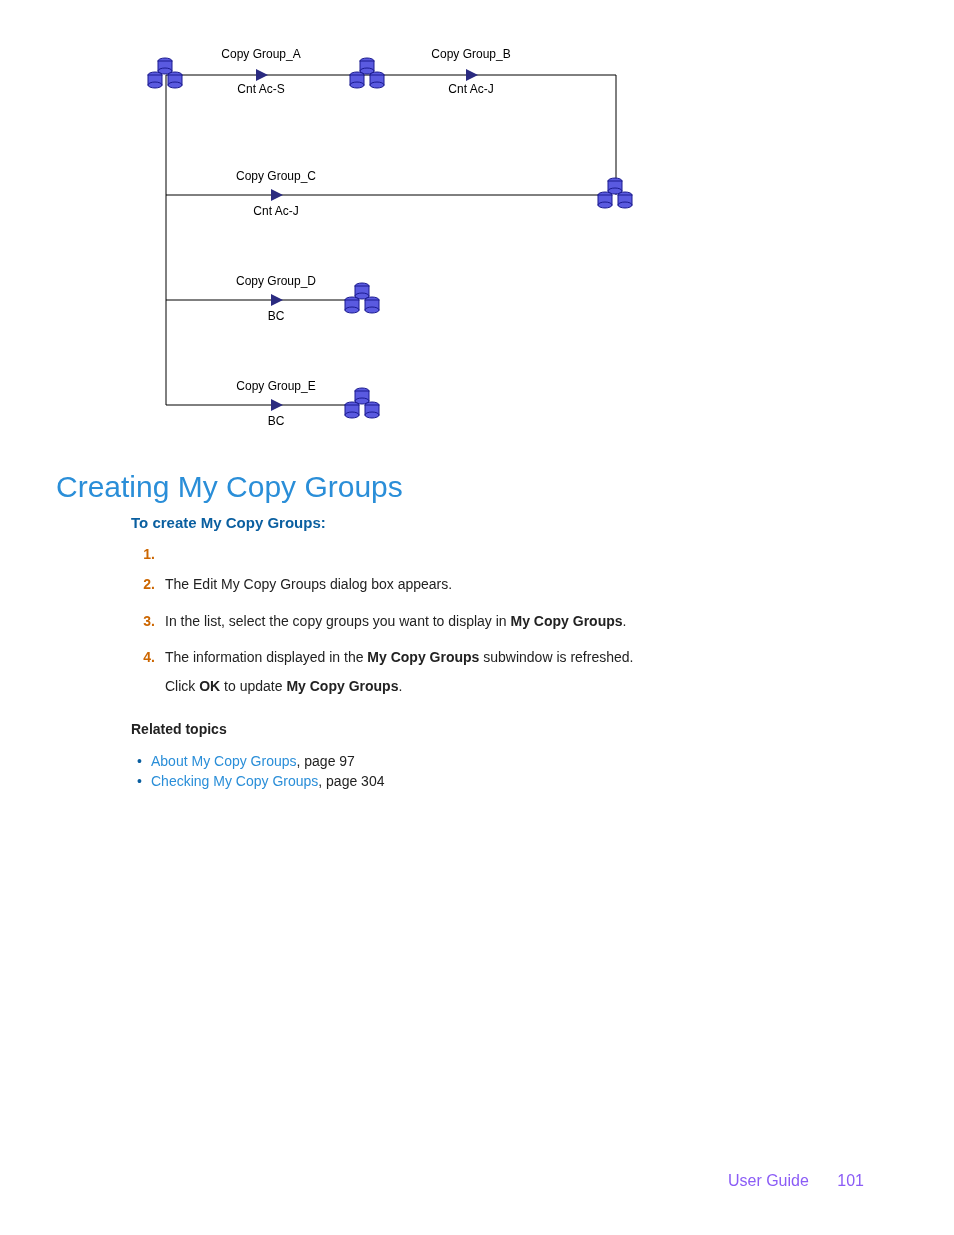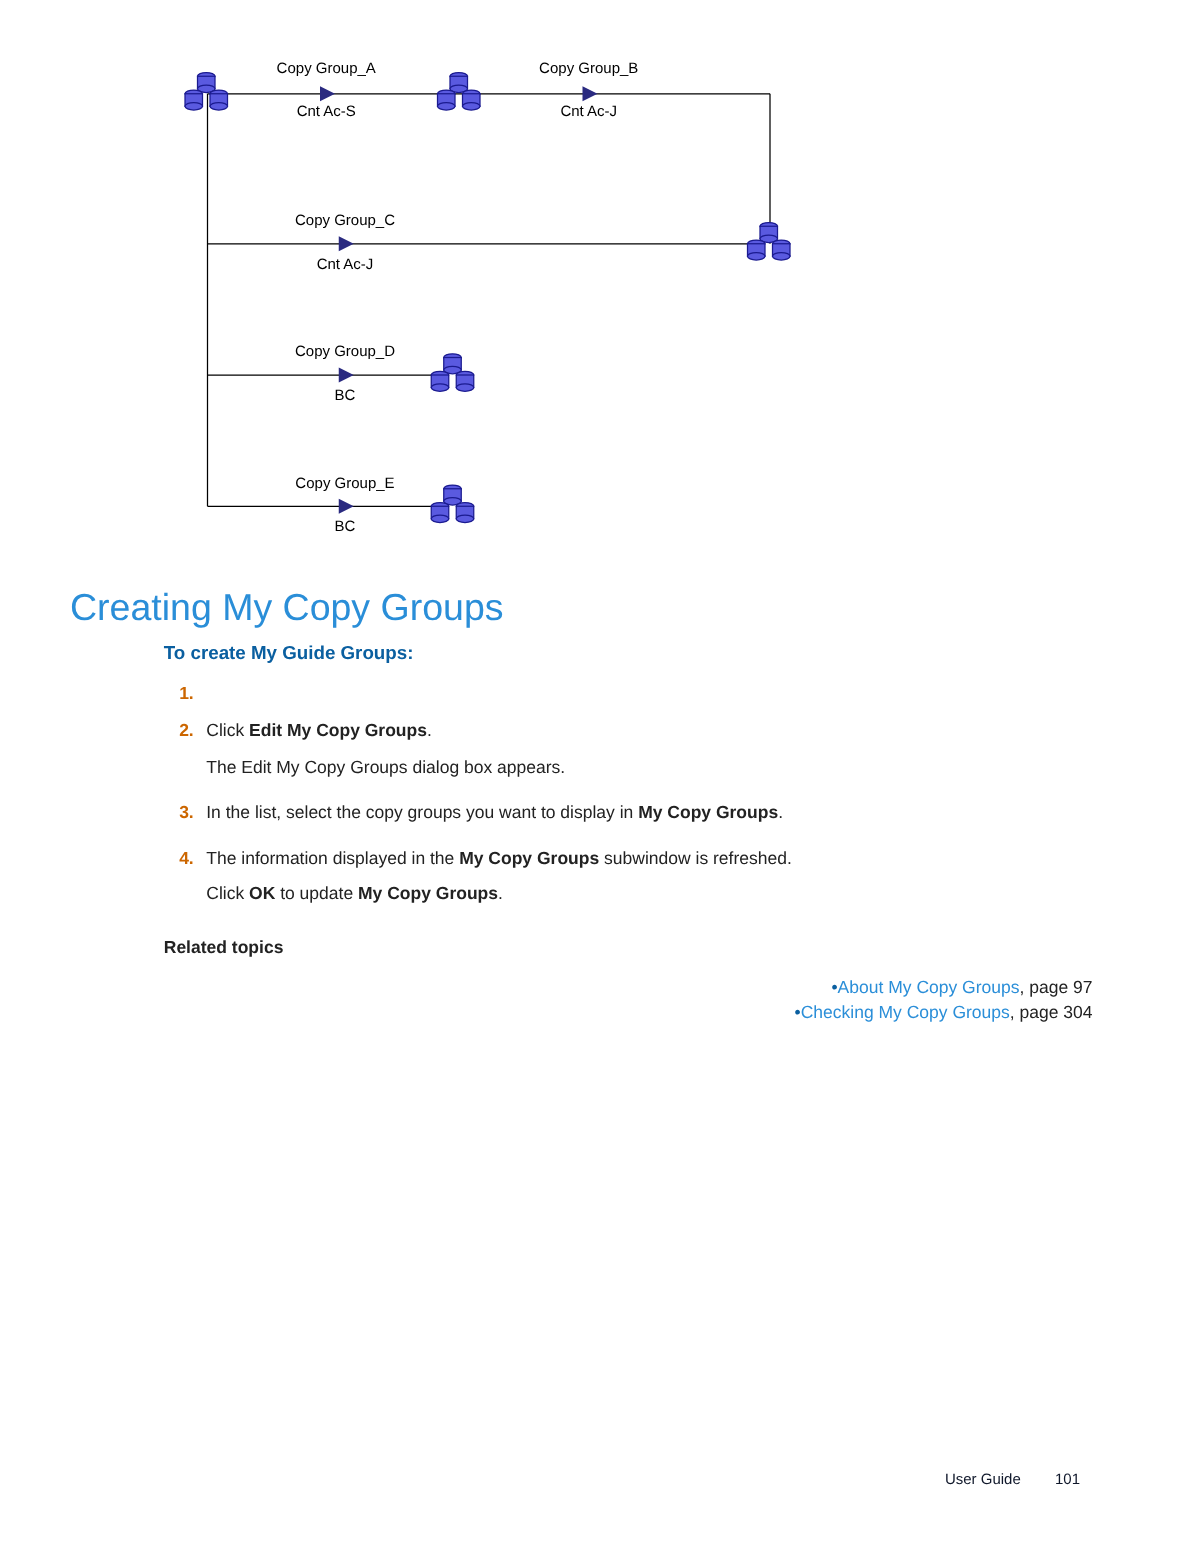--- a/index.html
+++ b/index.html
@@ -56,40 +56,39 @@
   }
   b { font-weight: bold; }
   .related-heading {
     font-weight: bold;
     margin: 18px 0 16px 75px;
   }
   ul.related {
     margin: 0 0 0 75px;
     padding-left: 20px;
     list-style: none;
-    text-align: right;
   }
   ul.related li::before {
     content: "•";
     color: #0a5fa0;
     display: inline-block;
     width: 14px;
     margin-left: -14px;
   }
   ul.related li { margin-bottom: 4px; }
   a.link {
     color: #2a8ed8;
     text-decoration: none;
   }
   .footer {
     position: absolute;
     bottom: 45px;
     right: 90px;
-    font-size: 12px;
-    color: #0f172a;
+    font-size: 16px;
+    color: #8b5cf6;
   }
   .footer .pnum { margin-left: 24px; }
   
   .diagram svg { display:block; }
 </style>
 </head>
 <body>
 
 <div class="page">
 
@@ -156,32 +155,31 @@
 
       <text x="140" y="255" font-size="12" text-anchor="middle">Copy Group_D</text>
       <text x="140" y="290" font-size="12" text-anchor="middle">BC</text>
 
       <text x="140" y="360" font-size="12" text-anchor="middle">Copy Group_E</text>
       <text x="140" y="395" font-size="12" text-anchor="middle">BC</text>
     </svg>
   </div>
 
   <h2 class="section-title">Creating My Copy Groups</h2>
-  <div class="subtitle">To create My Guide Groups:</div>
+  <div class="subtitle">To create My Copy Groups:</div>
 
   <div class="steps" id="steps-container">
       <div class="step">
         <div class="step-num">1.</div>
         <div class="step-body">
         </div>
       </div>
       <div class="step">
         <div class="step-num">2.</div>
         <div class="step-body">
-          <p>Click <b>Edit My Copy Groups</b>.</p>
           <p>The Edit My Copy Groups dialog box appears.</p>
         </div>
       </div>
       <div class="step">
         <div class="step-num">3.</div>
         <div class="step-body">
           <p>In the list, select the copy groups you want to display in <b>My Copy Groups</b>.</p>
         </div>
       </div>
       <div class="step">

